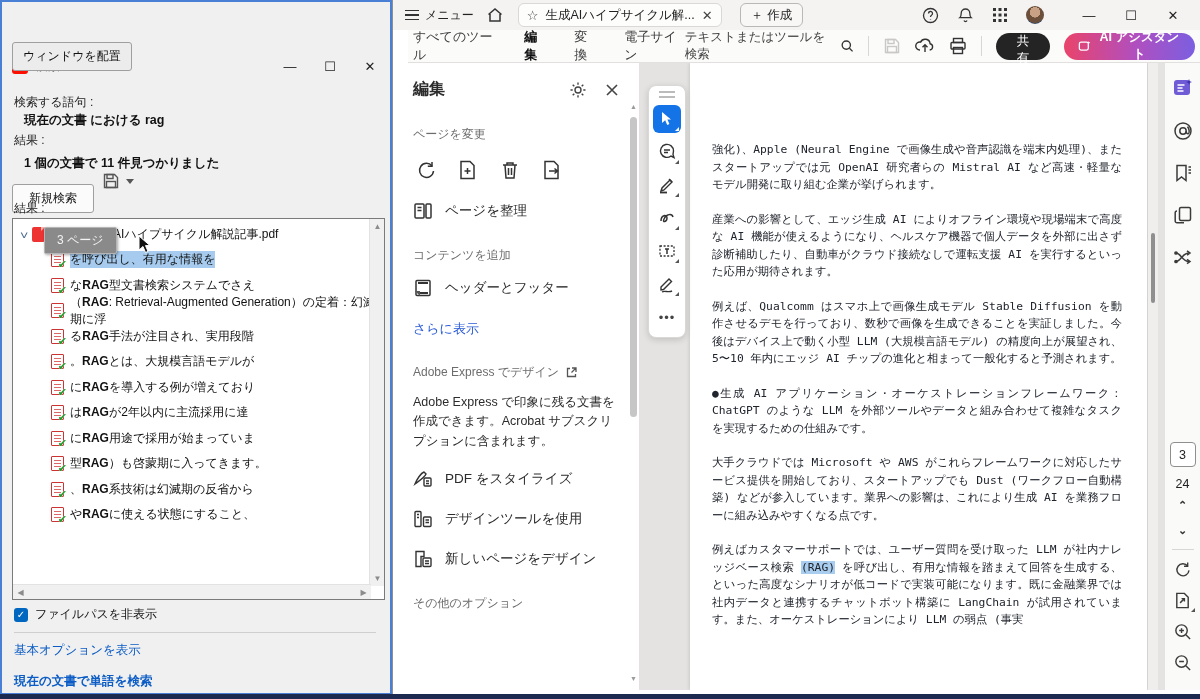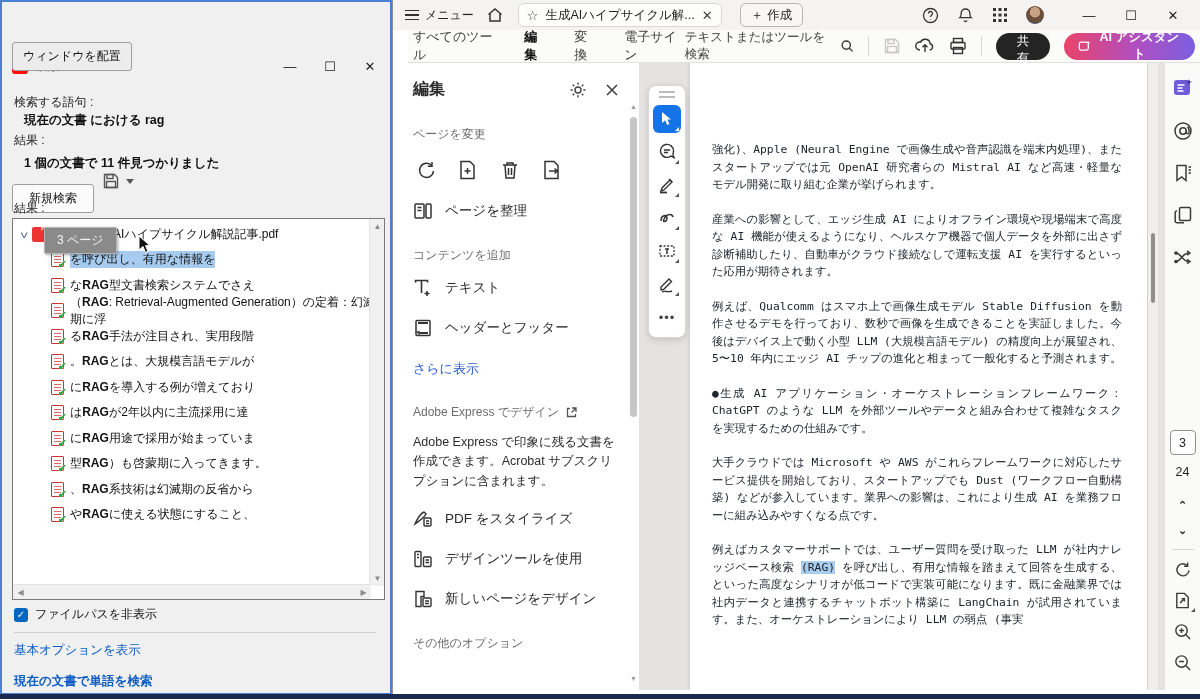--- a/index.html
+++ b/index.html
@@ -109,21 +109,21 @@
   .qt-btn.sel { background:#1473e6; }
   .qt-btn .corner { position:absolute; right:2px; bottom:2px; width:0; height:0; border-left:4px solid transparent; border-bottom:4px solid #555; }
   .qt-btn.sel .corner { border-bottom-color:#fff; }
   .qt-more { color:#444; font-size:13px; letter-spacing:1px; }
 
   
   .right-rail { width:36px; background:#fafaf9; border-left:1px solid #e3e2e0; display:flex; flex-direction:column; align-items:center; padding:14px 0 6px; gap:0; }
   .rr-btn { background:none; border:none; cursor:pointer; display:flex; margin-bottom:22px; }
   .rr-spacer { flex:1; }
   .page-box { width:26px; height:25px; border:1px solid #8f8f8f; border-radius:4px; background:#fff; font-size:12.5px; color:#222; text-align:center; line-height:24px; margin-bottom:10px; }
-  .page-total { font-size:12.5px; color:#222; margin-bottom:20px; }
+  .page-total { font-size:12.5px; color:#222; margin-bottom:8px; }
   .rr-chev { background:none; border:none; cursor:pointer; font-size:11px; color:#333; margin-bottom:12px; font-weight:700; }
   .rr-div { width:22px; height:1px; background:#d8d7d5; margin-bottom:10px; }
   .rr-tool { background:none; border:none; cursor:pointer; display:flex; margin-bottom:12px; position:relative; }
   .rr-tool .corner { position:absolute; right:-3px; bottom:-2px; width:0; height:0; border-left:4px solid transparent; border-bottom:4px solid #555; }
 
   .taskbar-strip { position:absolute; left:0; bottom:0; width:1200px; height:5px; background:#1b2a4e; }
 
   svg.ic { display:block; }
 </style>
 </head>
@@ -430,27 +430,20 @@
               <rect x="2" y="3" width="9" height="14" rx="1"></rect>
               <path d="M4.5 6.5 h4 M4.5 9.5 h4"></path>
               <rect x="13" y="3" width="5" height="14" rx="1"></rect>
             </svg>
           <span>ページを整理</span>
         </div>
 
         <div class="ep-label">コンテンツを追加</div>
 
         <div class="ep-item">
-          <svg class="ic" width="20" height="20" viewBox="0 0 20 20" fill="none" stroke="#333" stroke-width="1.6">
-              <path d="M2.5 4.5 V2.5 h12 v2 M8.5 2.5 V15"></path>
-              <path d="M14 13 v5 M11.5 15.5 h5"></path>
-            </svg>
-          <span>テキスト</span>
-        </div>
-        <div class="ep-item">
           <svg class="ic" width="20" height="20" viewBox="0 0 20 20" fill="none" stroke="#333" stroke-width="1.5">
               <rect x="3" y="2.5" width="14" height="15" rx="1"></rect>
               <path d="M5 5 h10 M5 15 h10" stroke-width="2.2"></path>
             </svg>
           <span>ヘッダーとフッター</span>
           <span class="dd-corner"></span>
         </div>
 
         <a class="ep-link">さらに表示</a>
 

